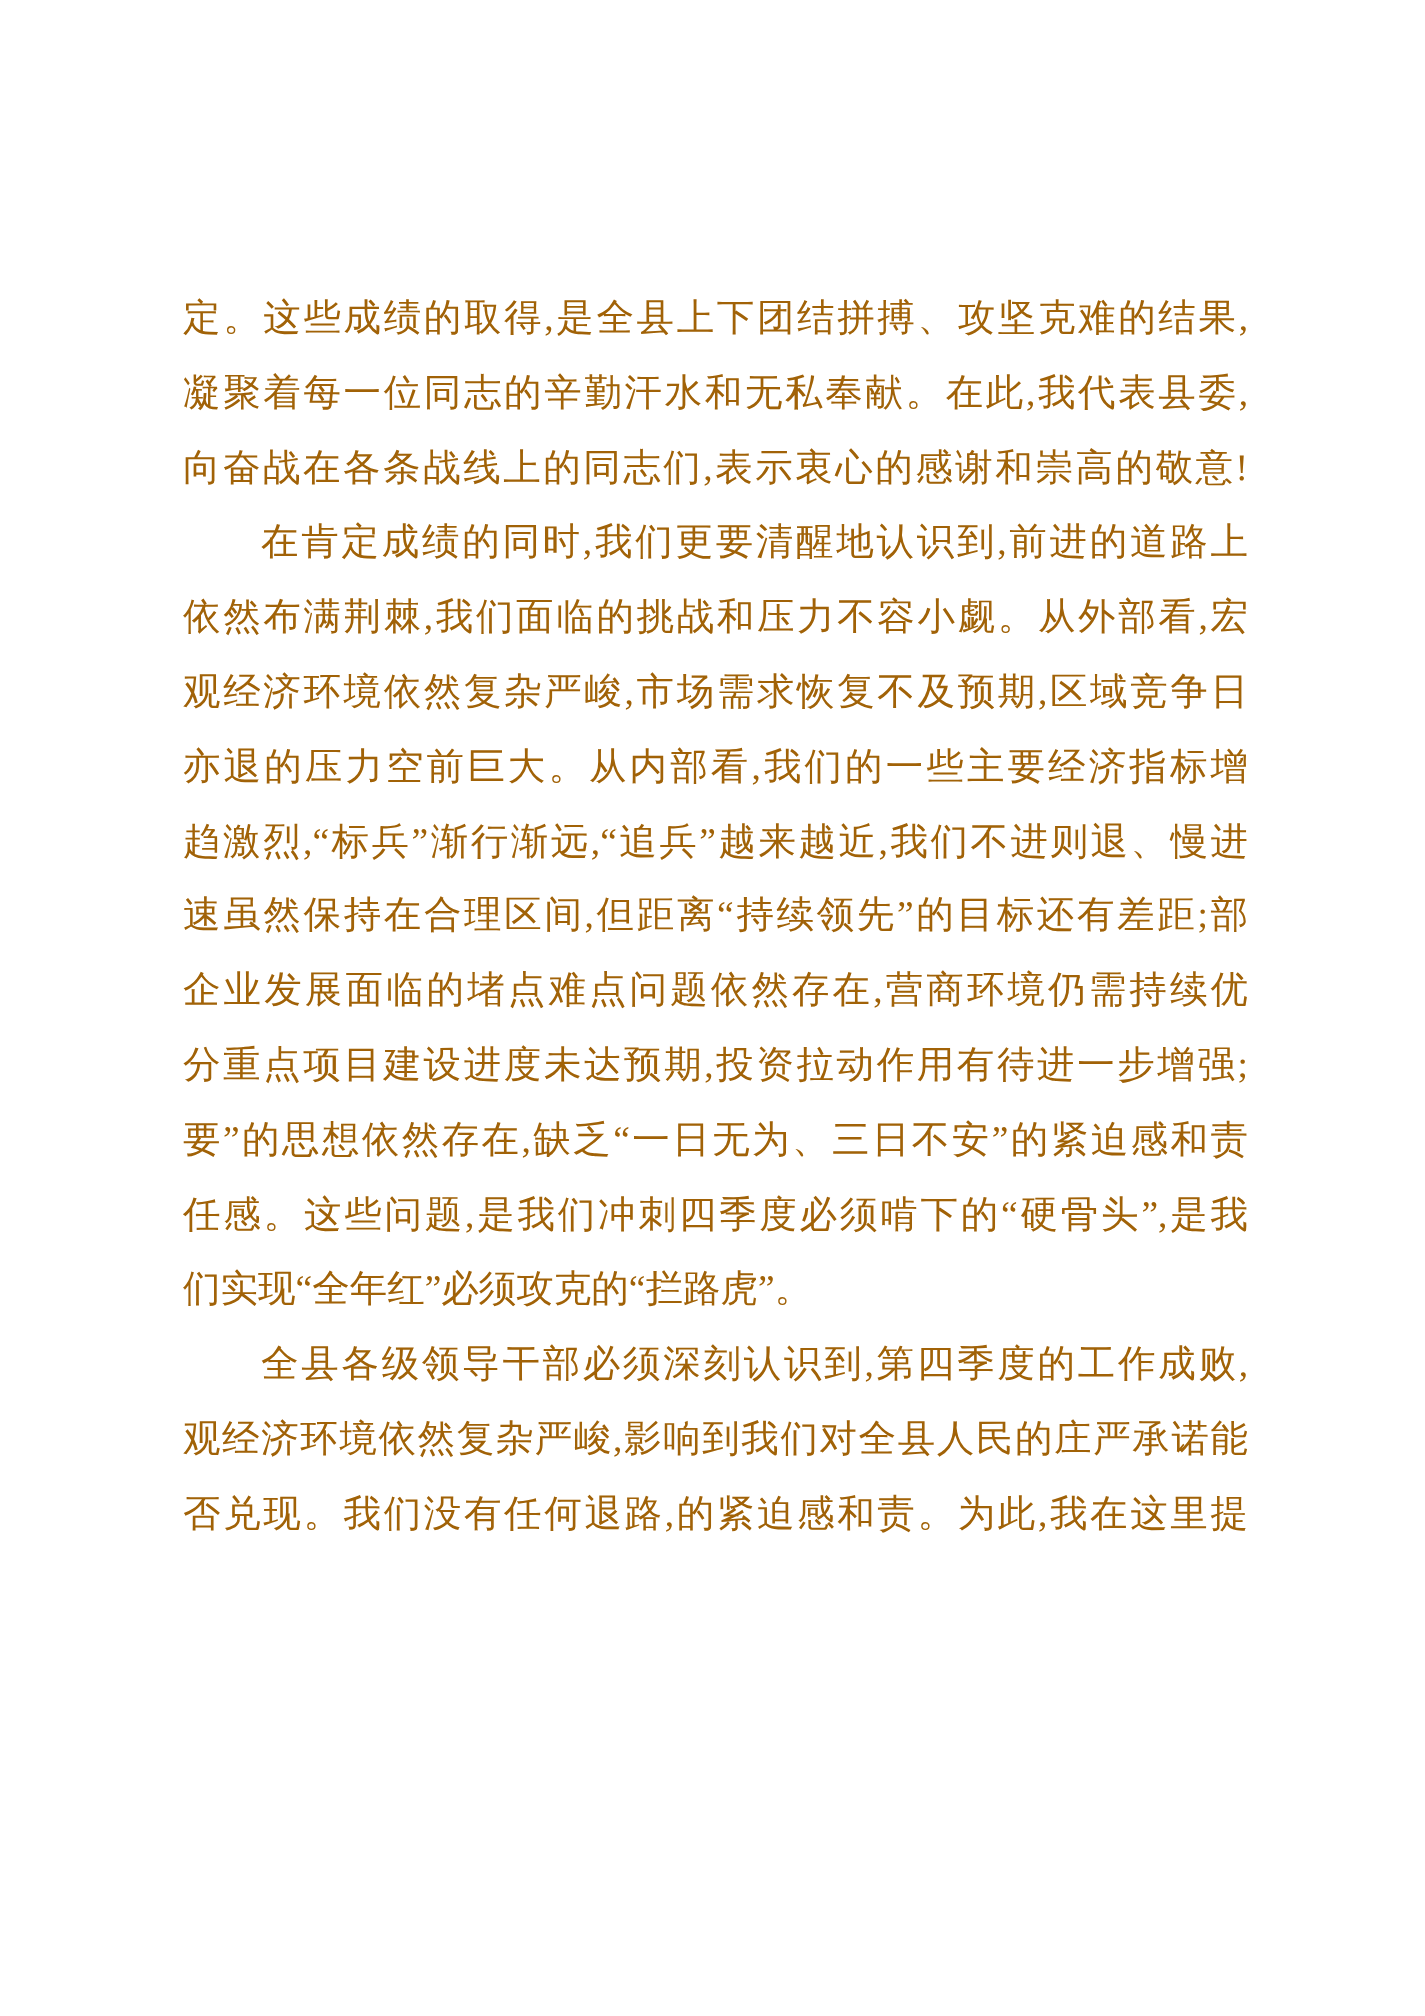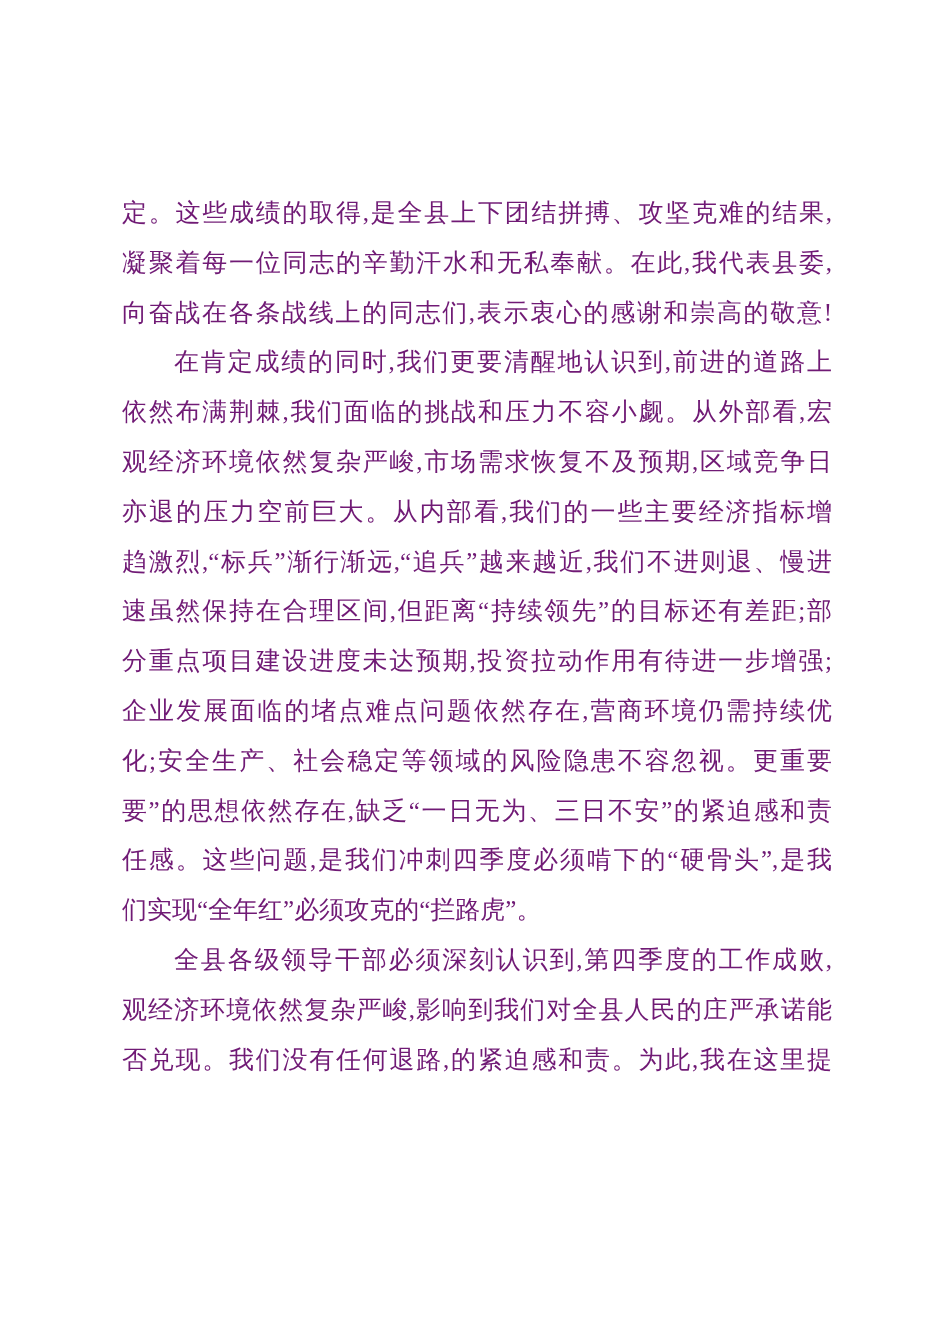--- a/index.html
+++ b/index.html
@@ -20,21 +20,21 @@
     top: 0;
     width: 950px;
     height: 1344px;
     background: #ffffff;
   }
   .text-body {
     position: absolute;
     left: 122px;
     top: 188px;
     width: 710px;
-    color: #701a75;
+    color: #a16207;
     font-size: 25px;
   }
   .line {
     height: 49.8px;
     line-height: 49.8px;
     white-space: nowrap;
     text-align: justify;
     text-align-last: left;
     text-justify: inter-character;
   }
@@ -53,23 +53,22 @@
   <div class="text-body">
       <div class="line just">定。这些成绩的取得,是全县上下团结拼搏、攻坚克难的结果,</div>
       <div class="line just">凝聚着每一位同志的辛勤汗水和无私奉献。在此,我代表县委,</div>
       <div class="line just">向奋战在各条战线上的同志们,表示衷心的感谢和崇高的敬意!</div>
       <div class="line indent just">在肯定成绩的同时,我们更要清醒地认识到,前进的道路上</div>
       <div class="line just">依然布满荆棘,我们面临的挑战和压力不容小觑。从外部看,宏</div>
       <div class="line just">观经济环境依然复杂严峻,市场需求恢复不及预期,区域竞争日</div>
       <div class="line just">亦退的压力空前巨大。从内部看,我们的一些主要经济指标增</div>
       <div class="line just">趋激烈,“标兵”渐行渐远,“追兵”越来越近,我们不进则退、慢进</div>
       <div class="line just">速虽然保持在合理区间,但距离“持续领先”的目标还有差距;部</div>
+      <div class="line just">企业发展面临的堵点难点问题依然存在,营商环境仍需持续优</div>
       <div class="line just">分重点项目建设进度未达预期,投资拉动作用有待进一步增强;</div>
-      <div class="line just">企业发展面临的堵点难点问题依然存在,营商环境仍需持续优</div>
-      <div class="line just">化;安全生产、社会稳定等领域的风险隐患不容忽视。更重要</div>
       <div class="line just">要”的思想依然存在,缺乏“一日无为、三日不安”的紧迫感和责</div>
       <div class="line just">任感。这些问题,是我们冲刺四季度必须啃下的“硬骨头”,是我</div>
       <div class="line">们实现“全年红”必须攻克的“拦路虎”。</div>
       <div class="line indent just">全县各级领导干部必须深刻认识到,第四季度的工作成败,</div>
       <div class="line just">观经济环境依然复杂严峻,影响到我们对全县人民的庄严承诺能</div>
       <div class="line just">否兑现。我们没有任何退路,的紧迫感和责。为此,我在这里提</div>
     </div>
 </div>
 
 </body></html>

